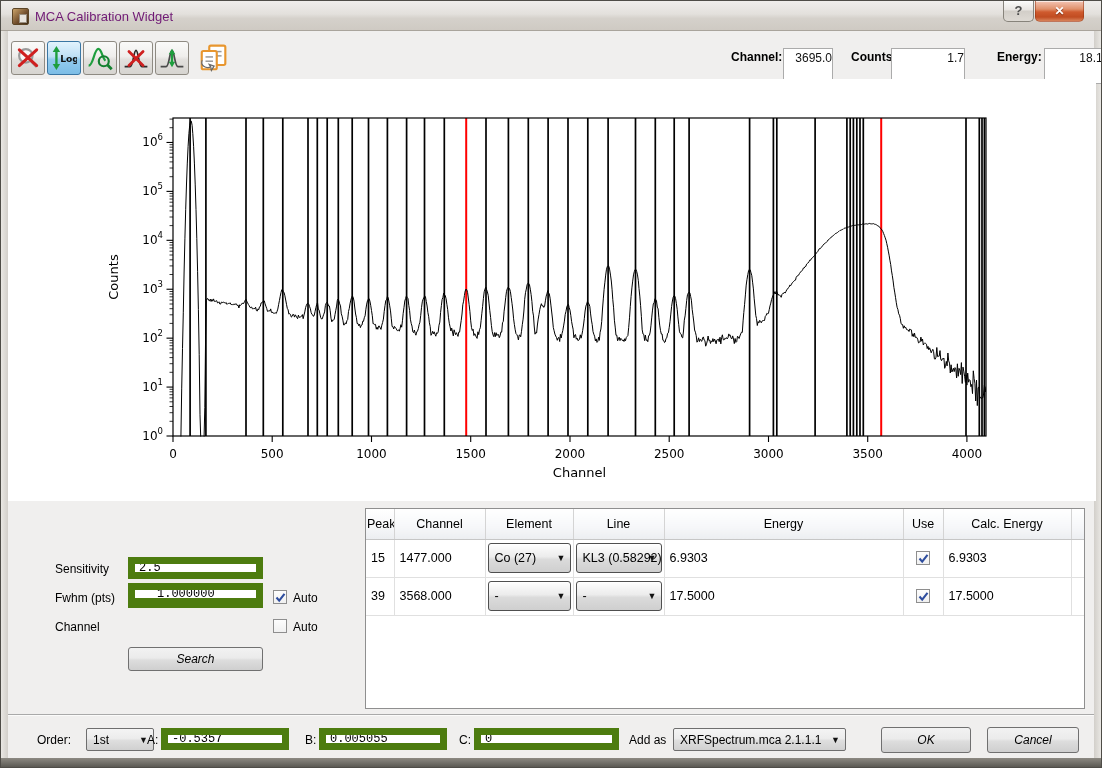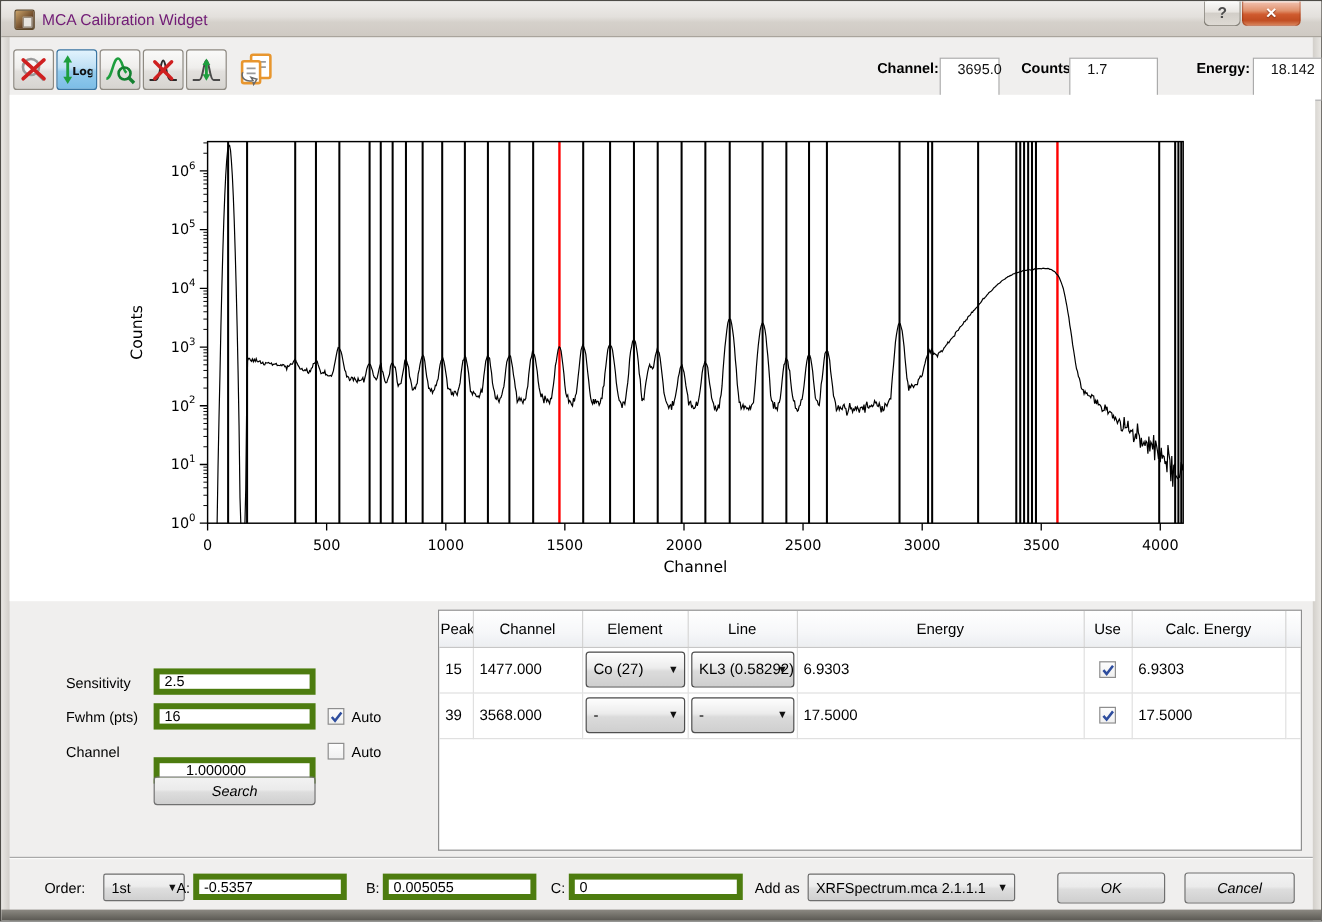--- a/index.html
+++ b/index.html
@@ -28,33 +28,33 @@
   .closebtn{left:1034px;width:49px;background:linear-gradient(#f3c5b4,#e0916c 40%,#cf5a2e 55%,#c14d22 80%,#d8835a);
     border-color:#93331185;color:#fff;font-size:12px;font-weight:bold;line-height:20px;text-shadow:0 1px 1px #7a2a10;}
   
   .tbtn{position:absolute;top:40px;width:34px;height:34px;border:1px solid #8e8a82;border-radius:3px;
     background:linear-gradient(#fafaf9,#efeeec 45%,#e2e0dd 55%,#d6d4d0);z-index:2;padding:3px;cursor:pointer;}
   .tbtn.active{background:linear-gradient(#e2f3fd,#bfe0f5 45%,#93cbee 55%,#7cbde6);border-color:#3a76a3;}
   .docicon{position:absolute;top:42px;left:197px;width:30px;height:30px;z-index:2;cursor:pointer;}
   .statusgrp{position:absolute;top:47px;height:20px;z-index:2;font-size:12px;margin-left:30px;}
   .statuslabel{font-weight:bold;color:#000;position:absolute;top:2px;}
   .statusfield{position:absolute;top:0;height:36px;background:#fff;border:1px solid #ababab;
-    font-size:12px;line-height:18px;padding:0 14px;color:#111;}
+    font-size:12px;line-height:18px;padding:0 0;color:#111;text-align:right;}
   
   .plotwidget{position:absolute;left:7px;top:78px;width:1088px;height:422px;background:#fff;z-index:2;}
   .plotwidget svg{cursor:crosshair;}
   .tick{font-family:"DejaVu Sans",sans-serif;font-size:12px;fill:#000;}
   .alabel{font-family:"DejaVu Sans",sans-serif;font-size:13px;fill:#000;}
   
   .groupbox{position:absolute;left:32px;top:526px;width:321px;height:165px;border:1px solid #c9c7c0;
     border-radius:4px;z-index:2;}
   .grouptitle{position:absolute;top:-8px;left:50%;transform:translateX(-50%);background:#f0efee;
     padding:0 6px;font-size:12px;color:#000;white-space:nowrap;}
   .flabel{position:absolute;font-size:12px;color:#000;z-index:3;}
-  .field{position:absolute;height:22px;border:5px solid #4d7c0f;background:#fff;font-family:Liberation Sans, sans-serif;
+  .field{position:absolute;height:22px;border:7px solid #4d7c0f;background:#fff;font-family:Liberation Mono, monospace;
     font-size:12px;padding:0 4px;color:#000;z-index:3;}
   .cb{position:absolute;width:14px;height:14px;border:1px solid #8e8e8e;background:linear-gradient(#fdfdfd,#f0f0f0);
     z-index:3;cursor:pointer;}
   .cb svg{position:absolute;left:0;top:0;}
   .btn{position:absolute;border:1px solid #707070;border-radius:3px;z-index:3;cursor:pointer;
     background:linear-gradient(#f2f2f2,#ebebeb 45%,#dddddd 55%,#cfcfcf);
     font-family:"Liberation Sans",sans-serif;font-size:12px;color:#000;text-align:center;font-style:italic;}
   
   .tablebox{position:absolute;left:364px;top:507px;width:720px;height:201px;background:#fff;
     border:1px solid #8f8f8f;z-index:2;overflow:hidden;}
@@ -291,21 +291,21 @@
   <input class="field" style="left: 127px; top: 556px; width: 135px;" value="2.5">
   <span class="flabel" style="left:54px;top:590px">Fwhm (pts)</span>
   <input class="field" style="left: 127px; top: 585px; width: 135px;" value="16">
   <span class="cb" style="left:272px;top:589px">
       <svg width="13" height="13">
         <polyline points="2.5,6.5 5.2,9.6 10.5,2.8" stroke="#2e4d9e" stroke-width="2.1" fill="none"></polyline>
       </svg>
     </span>
   <span class="flabel" style="left:292px;top:590px">Auto</span>
   <span class="flabel" style="left:54px;top:619px">Channel</span>
-  <input class="field" style="left: 127px; top: 630px; width: 135px; padding-left: 22px;" value="1.000000">
+  <input class="field" style="left: 127px; top: 582px; width: 135px; padding-left: 22px;" value="1.000000">
   <span class="cb" style="left:272px;top:618px"></span>
   <span class="flabel" style="left:292px;top:619px">Auto</span>
   <button class="btn" style="left:127px;top:646px;width:135px;height:24px">Search</button>
 
   <div class="tablebox">
     <table class="peaks">
       <colgroup>
         <col style="width:28px">
           <col style="width:91px">
           <col style="width:88px">

